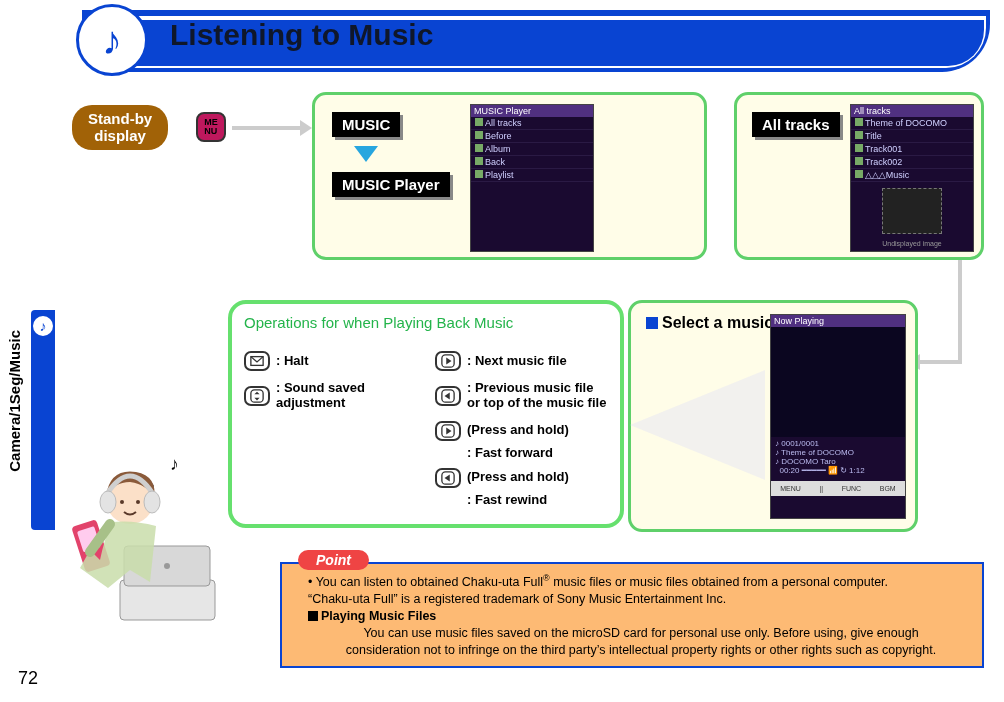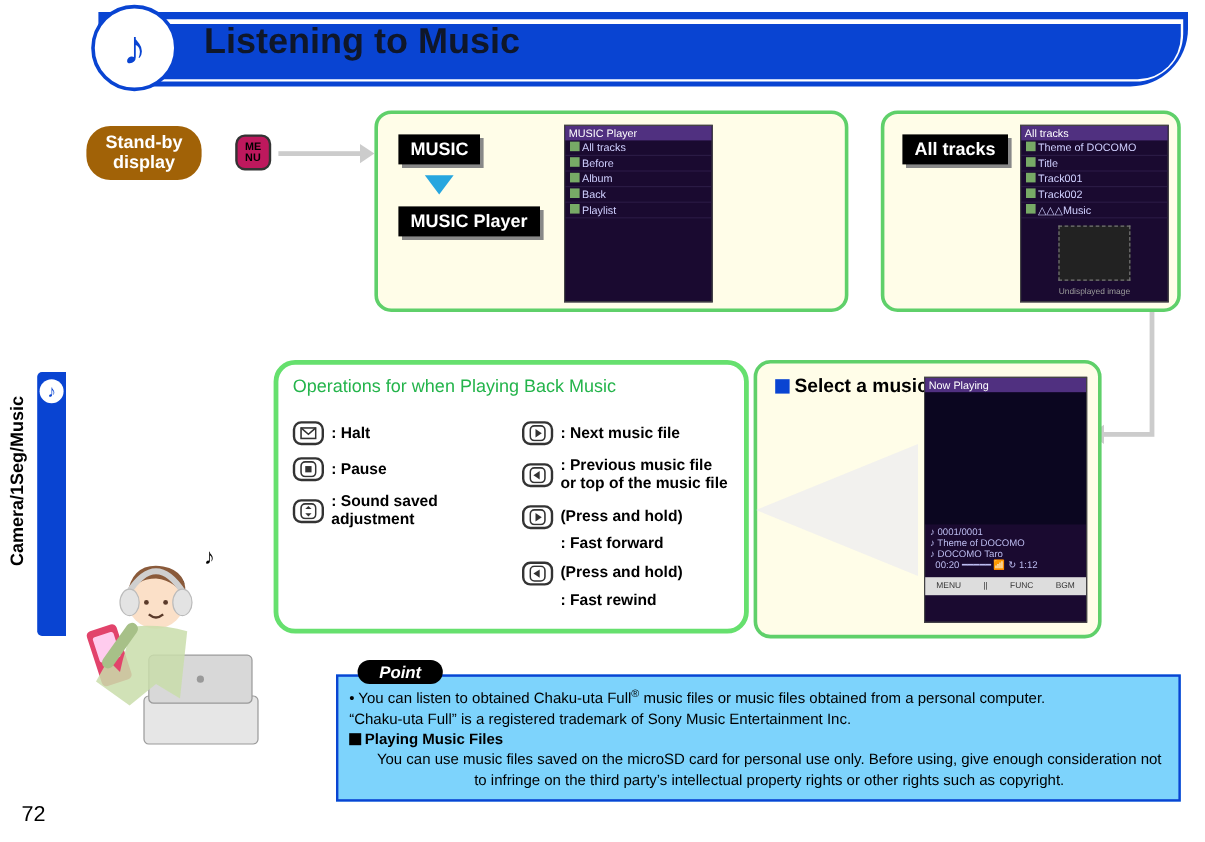--- a/index.html
+++ b/index.html
@@ -64,22 +64,22 @@
   
   .ops-title { color:#24b44b; font-weight:normal; font-size:15px; margin-bottom:20px;}
   .ops-cols { display:flex; gap:18px;}
   .ops-col { flex:1; font-size:13px; font-weight:bold;}
   .ops-row { display:flex; align-items:center; gap:6px; margin-bottom:10px; line-height:1.15;}
   .key { display:inline-flex; min-width:26px; height:20px; border:2px solid #333; border-radius:7px; align-items:center; justify-content:center; background:#fff; flex-shrink:0;}
   .key svg { width:14px; height:14px;}
   .ops-sub { padding-left:32px; font-size:13px; font-weight:bold; margin-top:-6px; margin-bottom:8px;}
 
   
-  .point-box { position:absolute; left:280px; top:562px; width:704px; height:106px; border:2px solid #0944d2; background:#7dd3fc; padding:8px 9px 6px; font-size:12.5px; line-height:1.35;}
-  .point-tab { position:absolute; left:298px; top:550px; background:#000000; color:#fff; font-style:italic; font-weight:bold; padding:2px 18px; border-radius:14px; font-size:14px;}
+  .point-box { position:absolute; left:280px; top:562px; width:704px; height:106px; border:2px solid #0944d2; background:#fdba74; padding:8px 26px 6px; font-size:12.5px; line-height:1.35;}
+  .point-tab { position:absolute; left:298px; top:550px; background:#ef4444; color:#fff; font-style:italic; font-weight:bold; padding:2px 18px; border-radius:14px; font-size:14px;}
   .point-box .blk { display:inline-block; width:10px; height:10px; background:#000; margin-right:3px; transform:translateY(1px);}
   .point-box .indent { padding-left:18px; display:block;text-align:center;}
   .sup { font-size:9px; vertical-align:super;}
 
   
   .pgnum { position:absolute; left:18px; top:668px; font-size:18px;}
 
   
   .person { position:absolute; left:60px; top:450px; width:165px; height:180px; }
 
@@ -198,29 +198,20 @@
               <rect x="1" y="1" width="14" height="10" fill="none" stroke="#333" stroke-width="1.5"></rect>
               <path d="M1 1 L8 7 L15 1" fill="none" stroke="#333" stroke-width="1.5"></path>
             </svg>
           </span>
           <span>: Halt</span>
         </div>
       <div class="ops-row">
           <span class="key">
             <svg viewBox="0 0 16 16">
               <rect x="1" y="1" width="14" height="14" rx="4" fill="none" stroke="#333" stroke-width="1.5"></rect>
-              <rect x="5" y="5" width="6" height="6" fill="#333"></rect>
-            </svg>
-          </span>
-          <span>: Pause</span>
-        </div>
-      <div class="ops-row">
-          <span class="key">
-            <svg viewBox="0 0 16 16">
-              <rect x="1" y="1" width="14" height="14" rx="4" fill="none" stroke="#333" stroke-width="1.5"></rect>
               <polygon points="8,3 11,6 5,6" fill="#333"></polygon>
               <polygon points="8,13 11,10 5,10" fill="#333"></polygon>
             </svg>
           </span>
           <span>: Sound saved adjustment</span>
         </div>
     </div>
     <div class="ops-col">
       <div class="ops-row">
           <span class="key">

